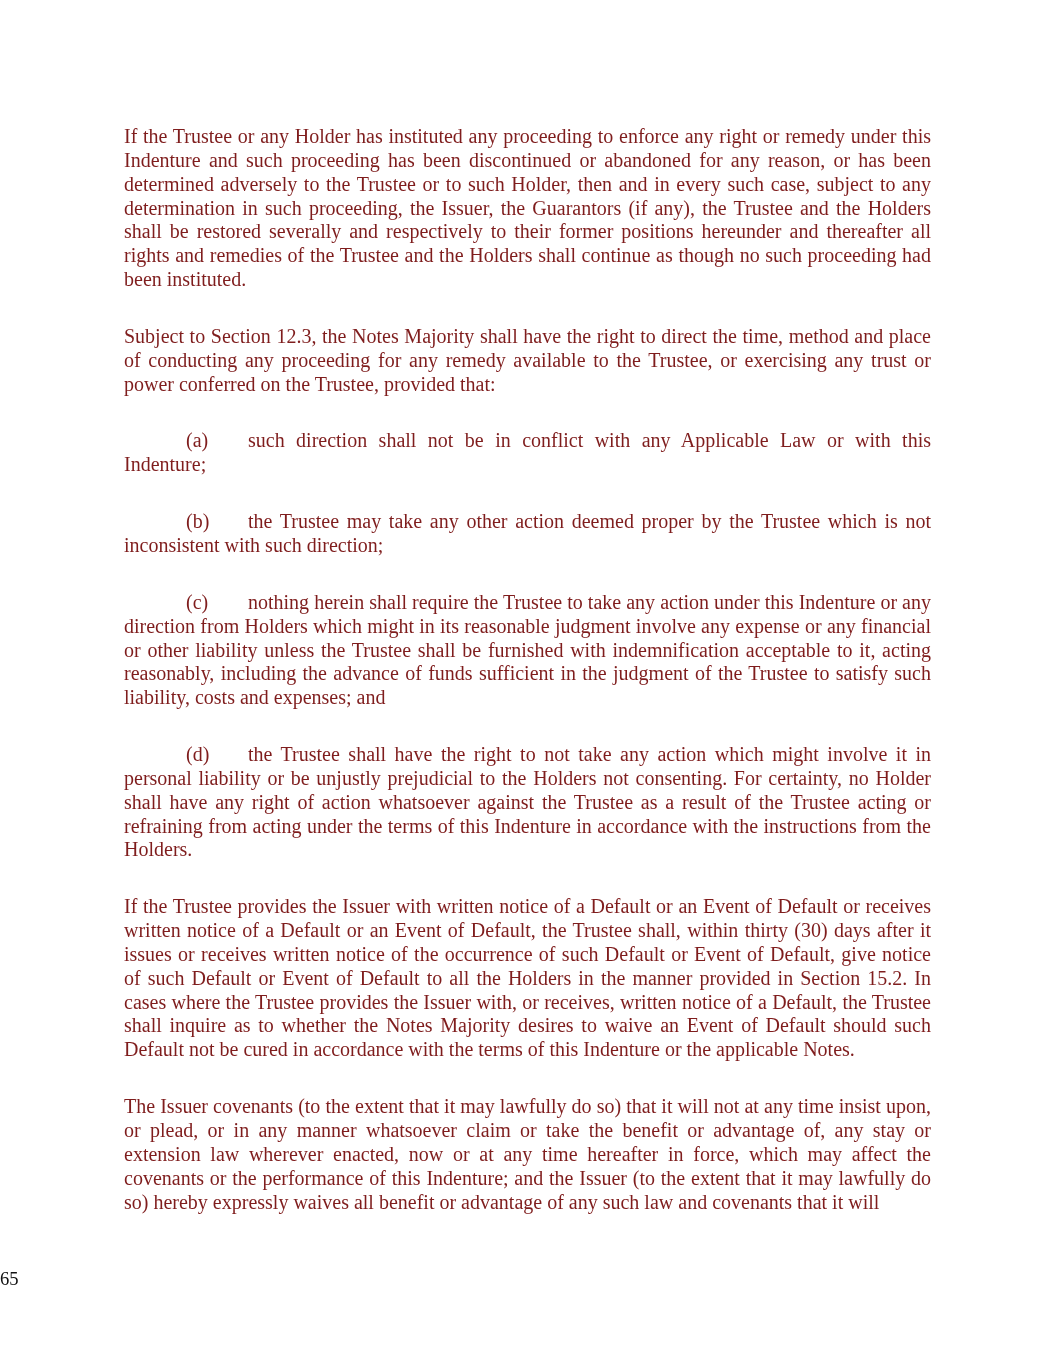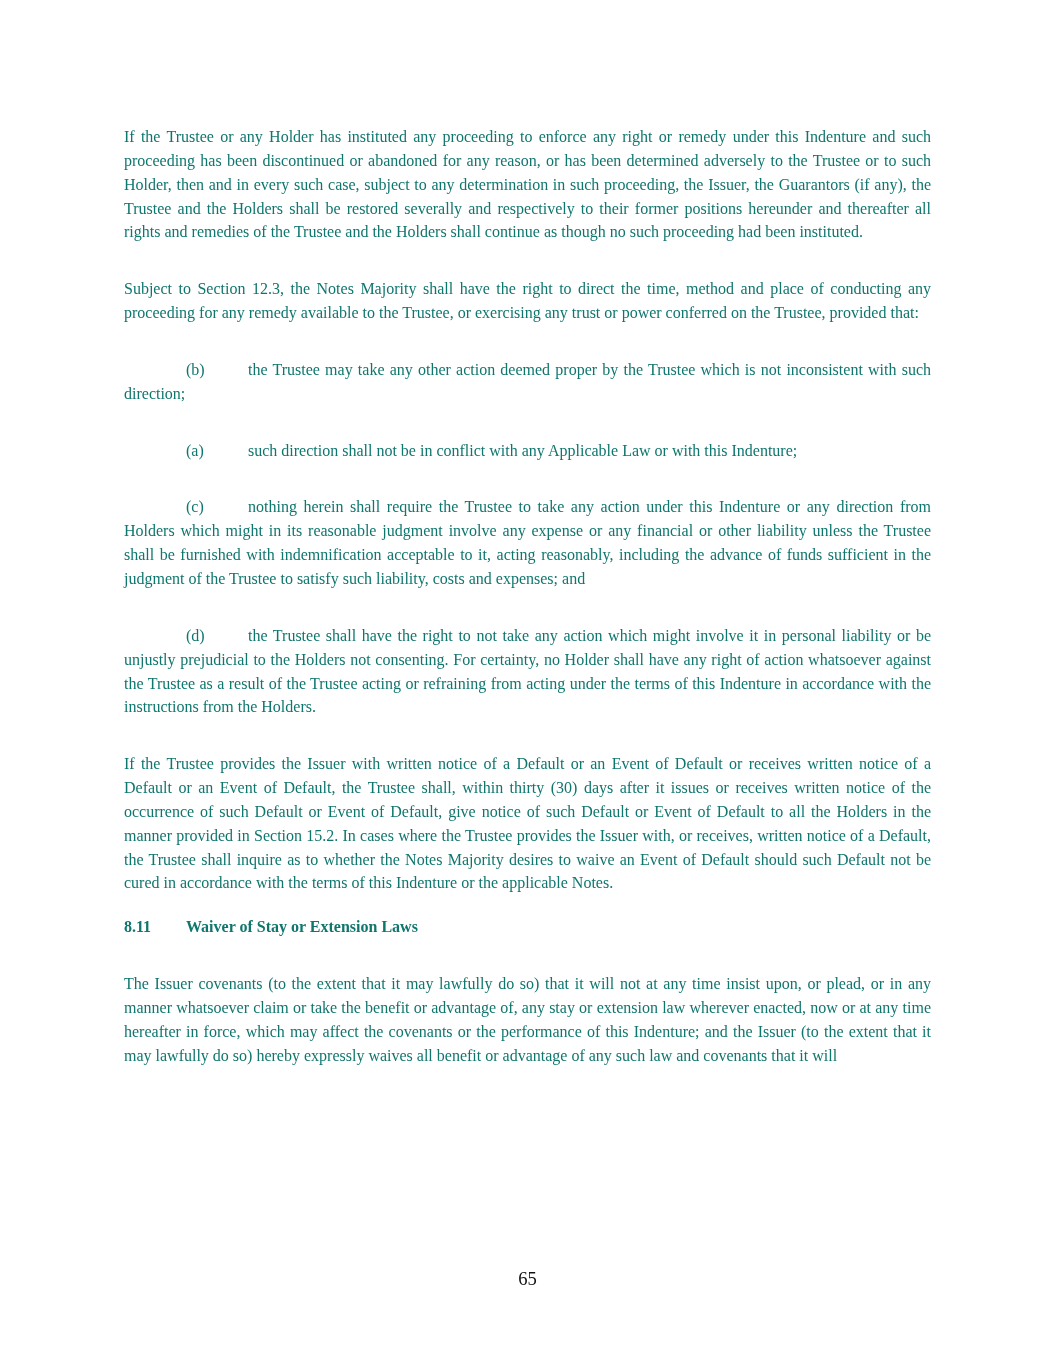--- a/index.html
+++ b/index.html
@@ -1,44 +1,43 @@
 <!DOCTYPE html>
 <html><head>
 <meta charset="utf-8">
 <style>
   html, body { margin: 0; padding: 0; background: #ffffff; }
   body { width: 1055px; height: 1365px; position: relative; overflow: hidden; }
   .page {
     position: absolute; left: 124px; top: 125px; width: 807px;
     font-family: "Liberation Serif", serif;
-    font-size: 16px; line-height: 23.85px; color: #0f766e;
+    font-size: 20px; line-height: 23.85px; color: #7f1d1d;
   }
   p { margin: 0; text-align: justify; }
   .gap { margin-top: 33px; }
   .heading { font-weight: bold; margin-top: 20px; }
   .heading .num { display: inline-block; width: 62px; }
   .item { text-indent: 62px; }
   .item .label { display: inline-block; width: 62px; text-indent: 0; }
   .page-number {
-    position: absolute; left: 0; width: 1055px; top: 1268px; text-align: center;
+    position: absolute; left: 0; width: 1055px; top: 1268px; 
     font-family: "Liberation Serif", serif; font-size: 18.6px; color: #111111;
   }
 </style>
 </head>
 <body>
 
 <div class="page">
   <p>If the Trustee or any Holder has instituted any proceeding to enforce any right or remedy under this Indenture and such proceeding has been discontinued or abandoned for any reason, or has been determined adversely to the Trustee or to such Holder, then and in every such case, subject to any determination in such proceeding, the Issuer, the Guarantors (if any), the Trustee and the Holders shall be restored severally and respectively to their former positions hereunder and thereafter all rights and remedies of the Trustee and the Holders shall continue as though no such proceeding had been instituted.</p>
 
   <p class="gap">Subject to Section 12.3, the Notes Majority shall have the right to direct the time, method and place of conducting any proceeding for any remedy available to the Trustee, or exercising any trust or power conferred on the Trustee, provided that:</p>
 
+  <p class="gap item"><span class="label">(a)</span><span>such direction shall not be in conflict with any Applicable Law or with this Indenture;</span></p>
   <p class="gap item"><span class="label">(b)</span><span>the Trustee may take any other action deemed proper by the Trustee which is not inconsistent with such direction;</span></p>
-  <p class="gap item"><span class="label">(a)</span><span>such direction shall not be in conflict with any Applicable Law or with this Indenture;</span></p>
   <p class="gap item"><span class="label">(c)</span><span>nothing herein shall require the Trustee to take any action under this Indenture or any direction from Holders which might in its reasonable judgment involve any expense or any financial or other liability unless the Trustee shall be furnished with indemnification acceptable to it, acting reasonably, including the advance of funds sufficient in the judgment of the Trustee to satisfy such liability, costs and expenses; and</span></p>
   <p class="gap item"><span class="label">(d)</span><span>the Trustee shall have the right to not take any action which might involve it in personal liability or be unjustly prejudicial to the Holders not consenting. For certainty, no Holder shall have any right of action whatsoever against the Trustee as a result of the Trustee acting or refraining from acting under the terms of this Indenture in accordance with the instructions from the Holders.</span></p>
 
   <p class="gap">If the Trustee provides the Issuer with written notice of a Default or an Event of Default or receives written notice of a Default or an Event of Default, the Trustee shall, within thirty (30) days after it issues or receives written notice of the occurrence of such Default or Event of Default, give notice of such Default or Event of Default to all the Holders in the manner provided in Section 15.2. In cases where the Trustee provides the Issuer with, or receives, written notice of a Default, the Trustee shall inquire as to whether the Notes Majority desires to waive an Event of Default should such Default not be cured in accordance with the terms of this Indenture or the applicable Notes.</p>
 
-  <p class="heading"><span class="num">8.11</span><span>Waiver of Stay or Extension Laws</span></p>
   <p class="gap">The Issuer covenants (to the extent that it may lawfully do so) that it will not at any time insist upon, or plead, or in any manner whatsoever claim or take the benefit or advantage of, any stay or extension law wherever enacted, now or at any time hereafter in force, which may affect the covenants or the performance of this Indenture; and the Issuer (to the extent that it may lawfully do so) hereby expressly waives all benefit or advantage of any such law and covenants that it will</p>
 </div>
 
 <div class="page-number">65</div>
 
 </body></html>

